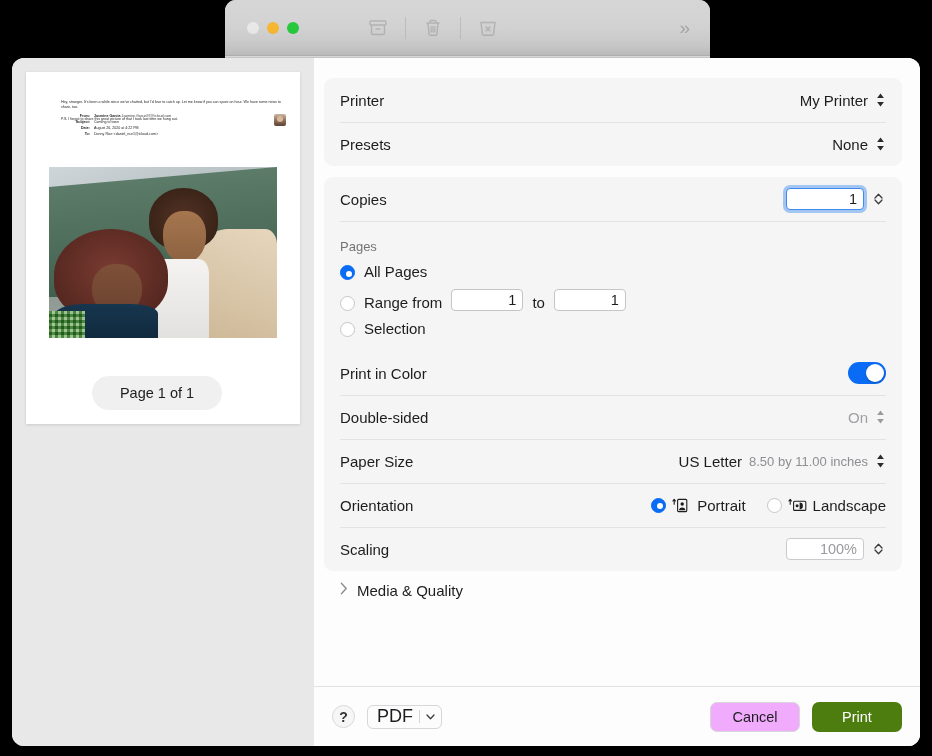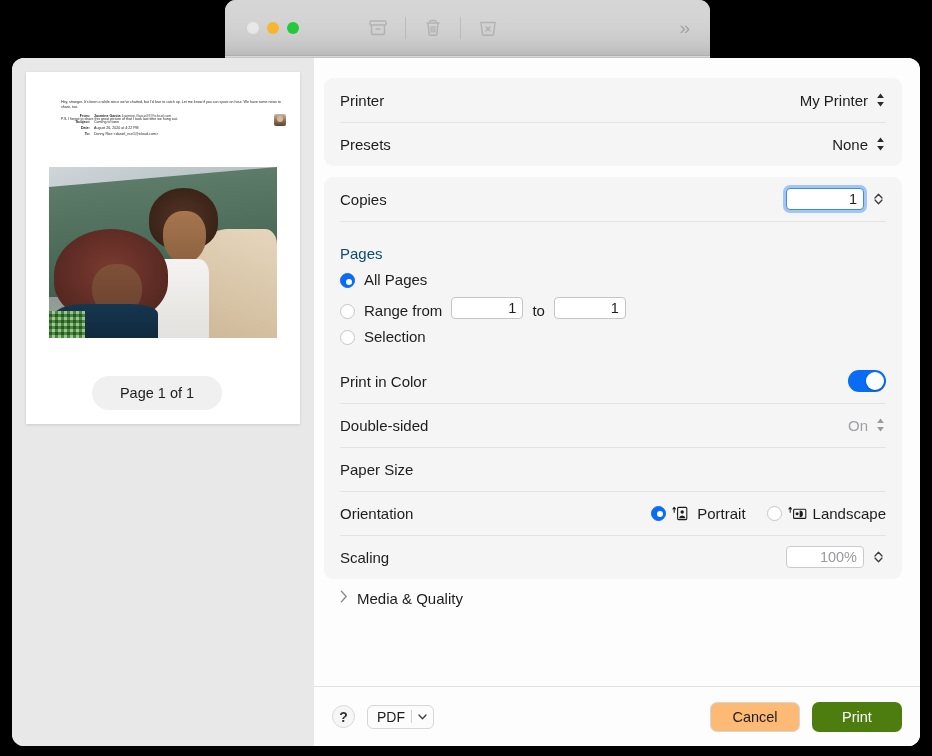--- a/index.html
+++ b/index.html
@@ -238,21 +238,21 @@
     justify-content: center; align-items: center;
     color: #3c3c3c;
   }
 
   
   .pages-block { padding: 6px 16px 12px 16px; position: relative; }
   .pages-block::before {
     content: ""; position: absolute; left: 16px; right: 16px; top: 0;
     height: 1px; background: #e3e3e3;
   }
-  .pages-title { font-size: 15px; color: #0c4a6e; margin: 18px 0 9px 0; }
+  .pages-title { font-size: 13px; color: #737373; margin: 12px 0 9px 0; }
   .radio-line { display: flex; align-items: flex-end; gap: 9px; margin-bottom: 9px; }
   .radio {
     width: 15px; height: 15px; border-radius: 50%;
     background: #fff; border: 1px solid #c6c6cb;
     flex: 0 0 auto; position: relative;
   }
   .radio.on {
     background: #0a6cf5; border-color: #0a6cf5;
   }
   .radio.on::after {
@@ -307,30 +307,30 @@
     width: 23px; height: 23px; border-radius: 50%;
     background: #f6f6f6; border: 1px solid #d9d9de;
     display: flex; align-items: center; justify-content: center;
     font-size: 14px; color: #333; font-weight: bold;
   }
   .pdf-btn {
     height: 24px; border: 1px solid #d6d6db; border-radius: 6px;
     background: #fcfcfc;
     display: flex; align-items: center;
     padding: 0 6px 0 9px; gap: 6px;
-    font-size: 14px; color: #1d1d1f;
+    font-size: 18px; color: #1d1d1f;
   }
   .pdf-sep { width: 1px; height: 13px; background: #d2d2d7; }
   .spacer { flex: 1 1 auto; }
   .btn {
     height: 30px; min-width: 90px; border-radius: 7px;
     display: flex; align-items: center; justify-content: center;
     font-size: 14.5px;
   }
-  .btn.cancel { background: #fdba74; border: 1px solid #d6d6db; color: #1d1d1f; }
+  .btn.cancel { background: #f0abfc; border: 1px solid #d6d6db; color: #1d1d1f; }
   .btn.primary { background: #4d7c0f; color: #fff; }
 </style>
 </head>
 <body>
 
 <div id="root">
 
   <div class="mail-window">
     <div class="mail-toolbar">
       <div class="traffic">
@@ -490,20 +490,28 @@
               <span class="row-value dim">On</span>
               <svg class="popup-chev" viewBox="0 0 11 16">
                 <path d="M5.5 1.6 L8.9 6 H2.1 Z" fill="#9b9b9f"></path>
                 <path d="M5.5 14.4 L2.1 10 H8.9 Z" fill="#9b9b9f"></path>
               </svg>
             </span>
           </div>
 
           <div class="row">
             <span class="row-label">Paper Size</span>
+            <span class="row-right">
+              <span class="row-value">US Letter</span>
+              <span class="row-sub">8.50 by 11.00 inches</span>
+              <svg class="popup-chev" viewBox="0 0 11 16">
+                <path d="M5.5 1.6 L8.9 6 H2.1 Z" fill="#2b2b2b"></path>
+                <path d="M5.5 14.4 L2.1 10 H8.9 Z" fill="#2b2b2b"></path>
+              </svg>
+            </span>
           </div>
 
           <div class="row">
             <span class="row-label">Orientation</span>
             <span class="row-right">
               <span class="orient-opt">
                 <span class="radio on"></span>
                 <svg class="orient-icon" viewBox="0 0 19 15">
                   <path d="M2.2 6.2 V1.6 M0.9 3 L2.2 1.4 L3.5 3" fill="none" stroke="#1d1d1f" stroke-width="1.1" stroke-linecap="round" stroke-linejoin="round"></path>
                   <rect x="5.6" y="1.4" width="9.2" height="12.2" rx="1" fill="none" stroke="#1d1d1f" stroke-width="1.1"></rect>

